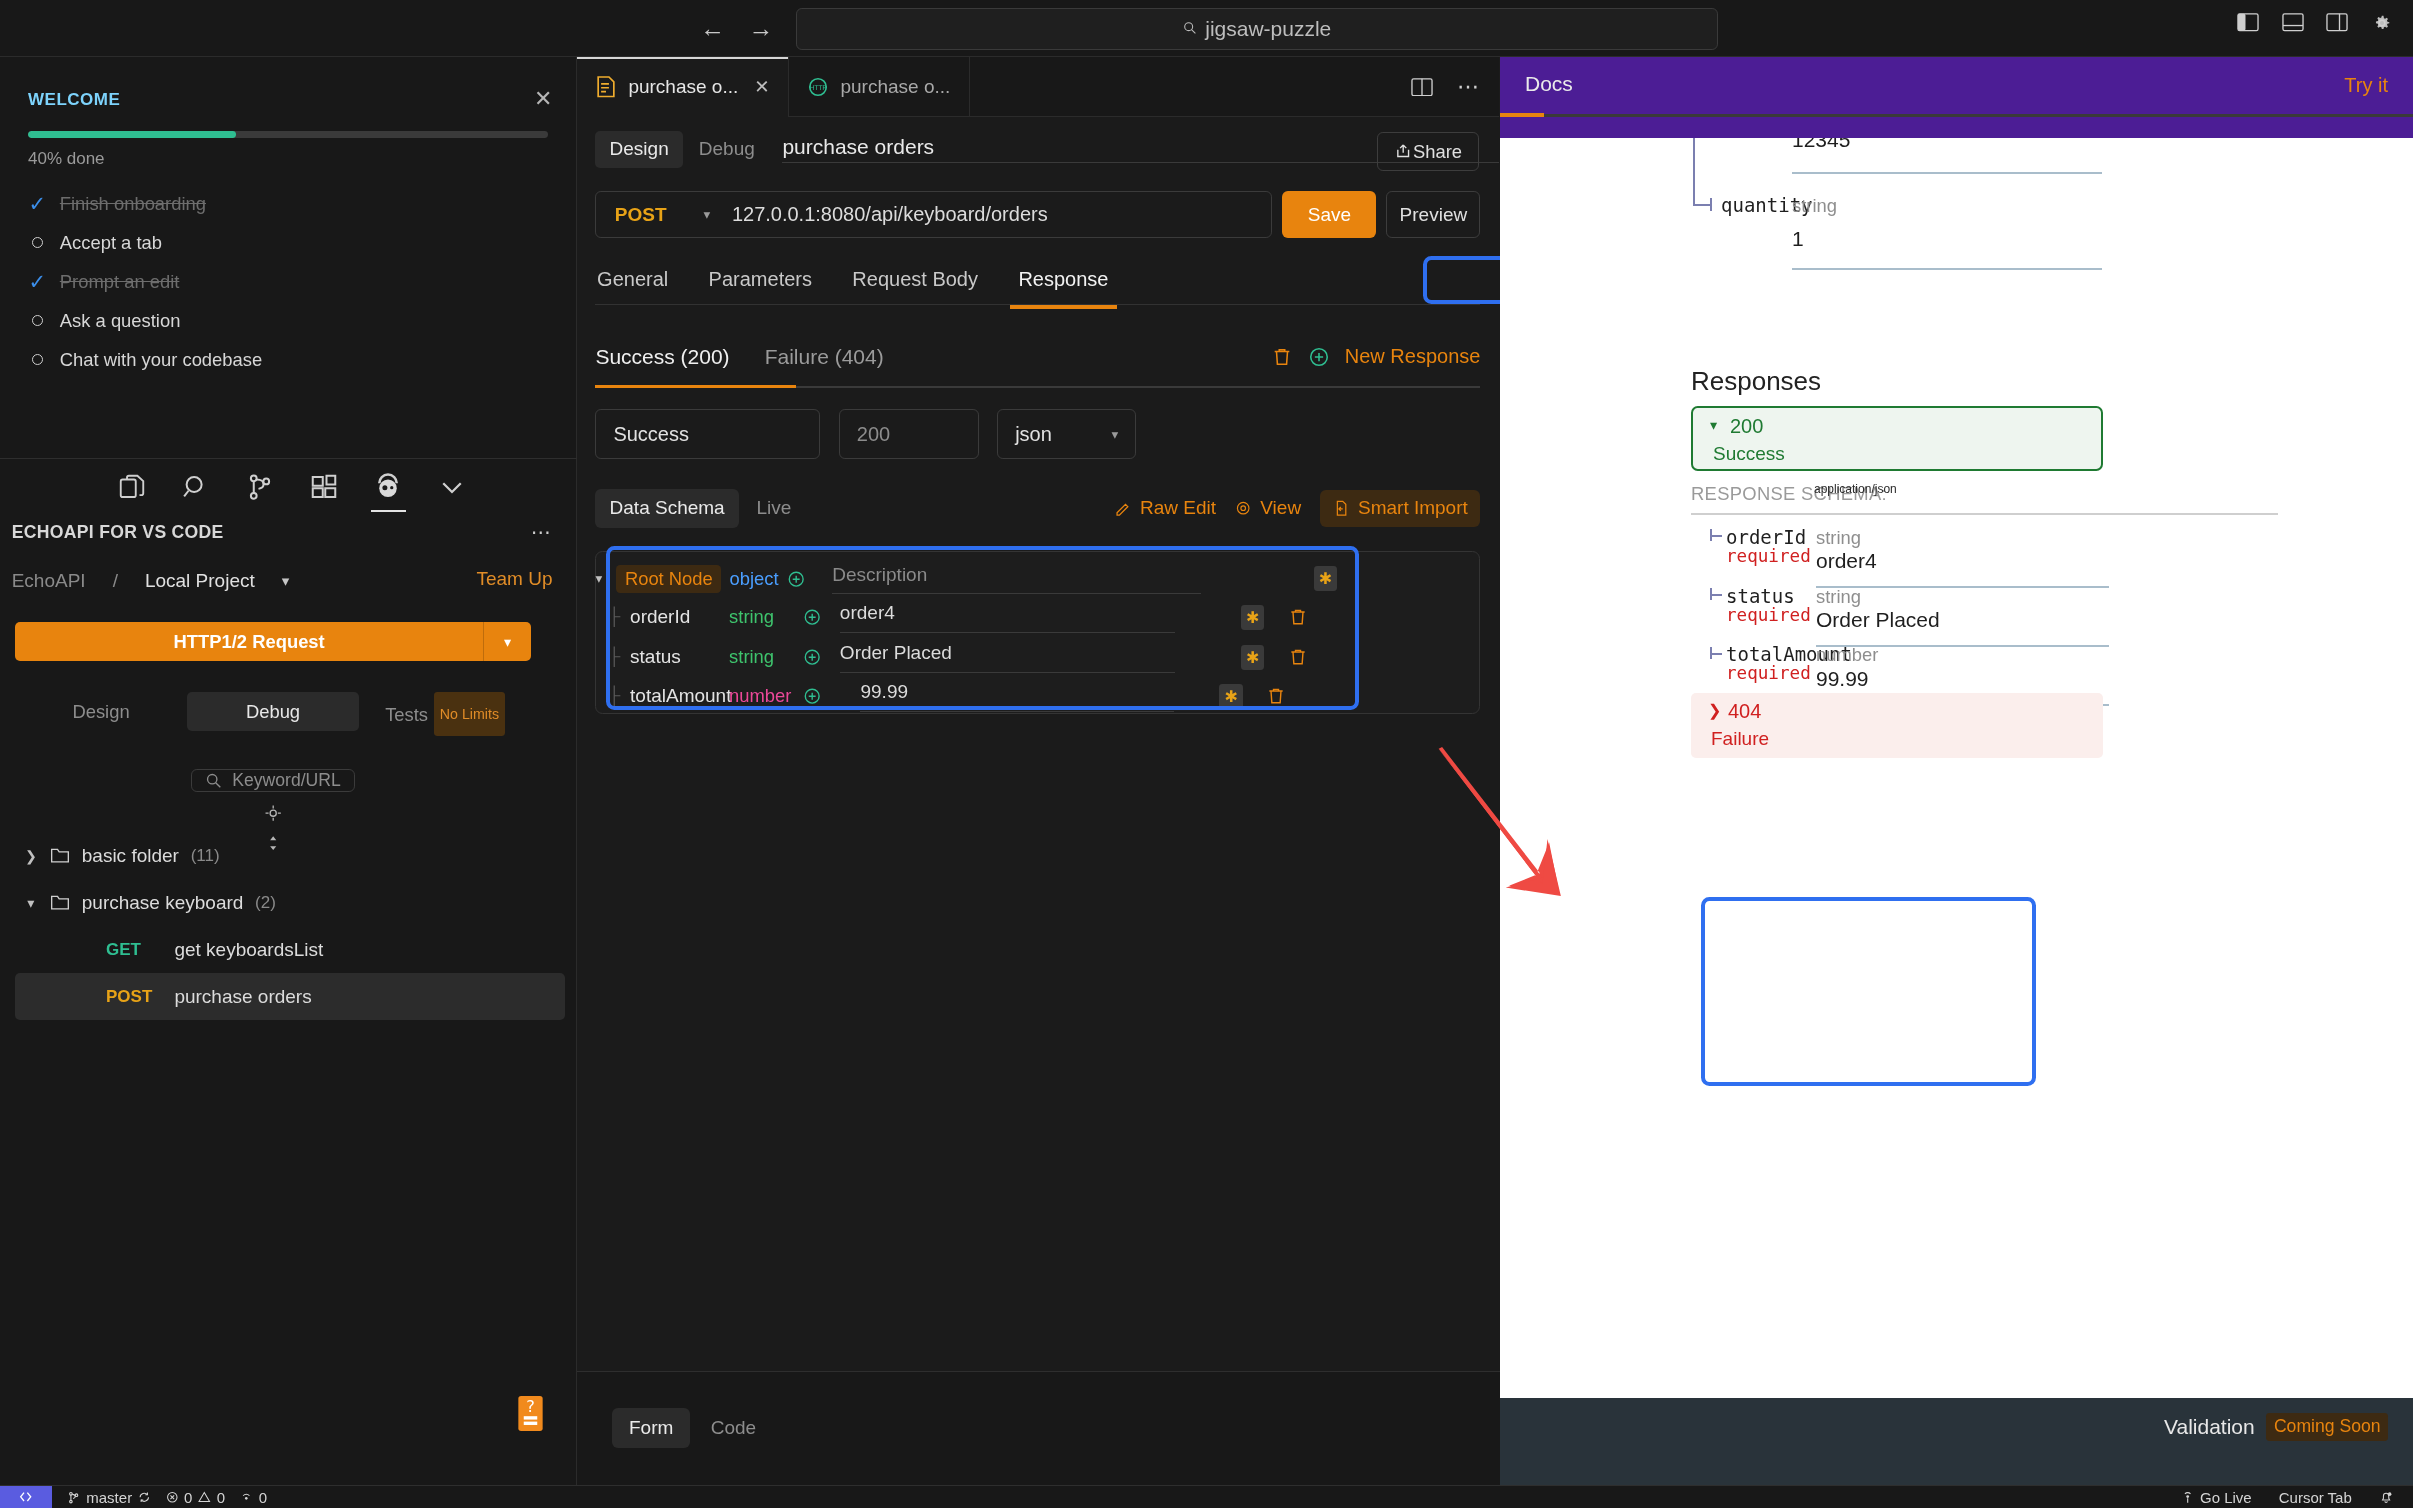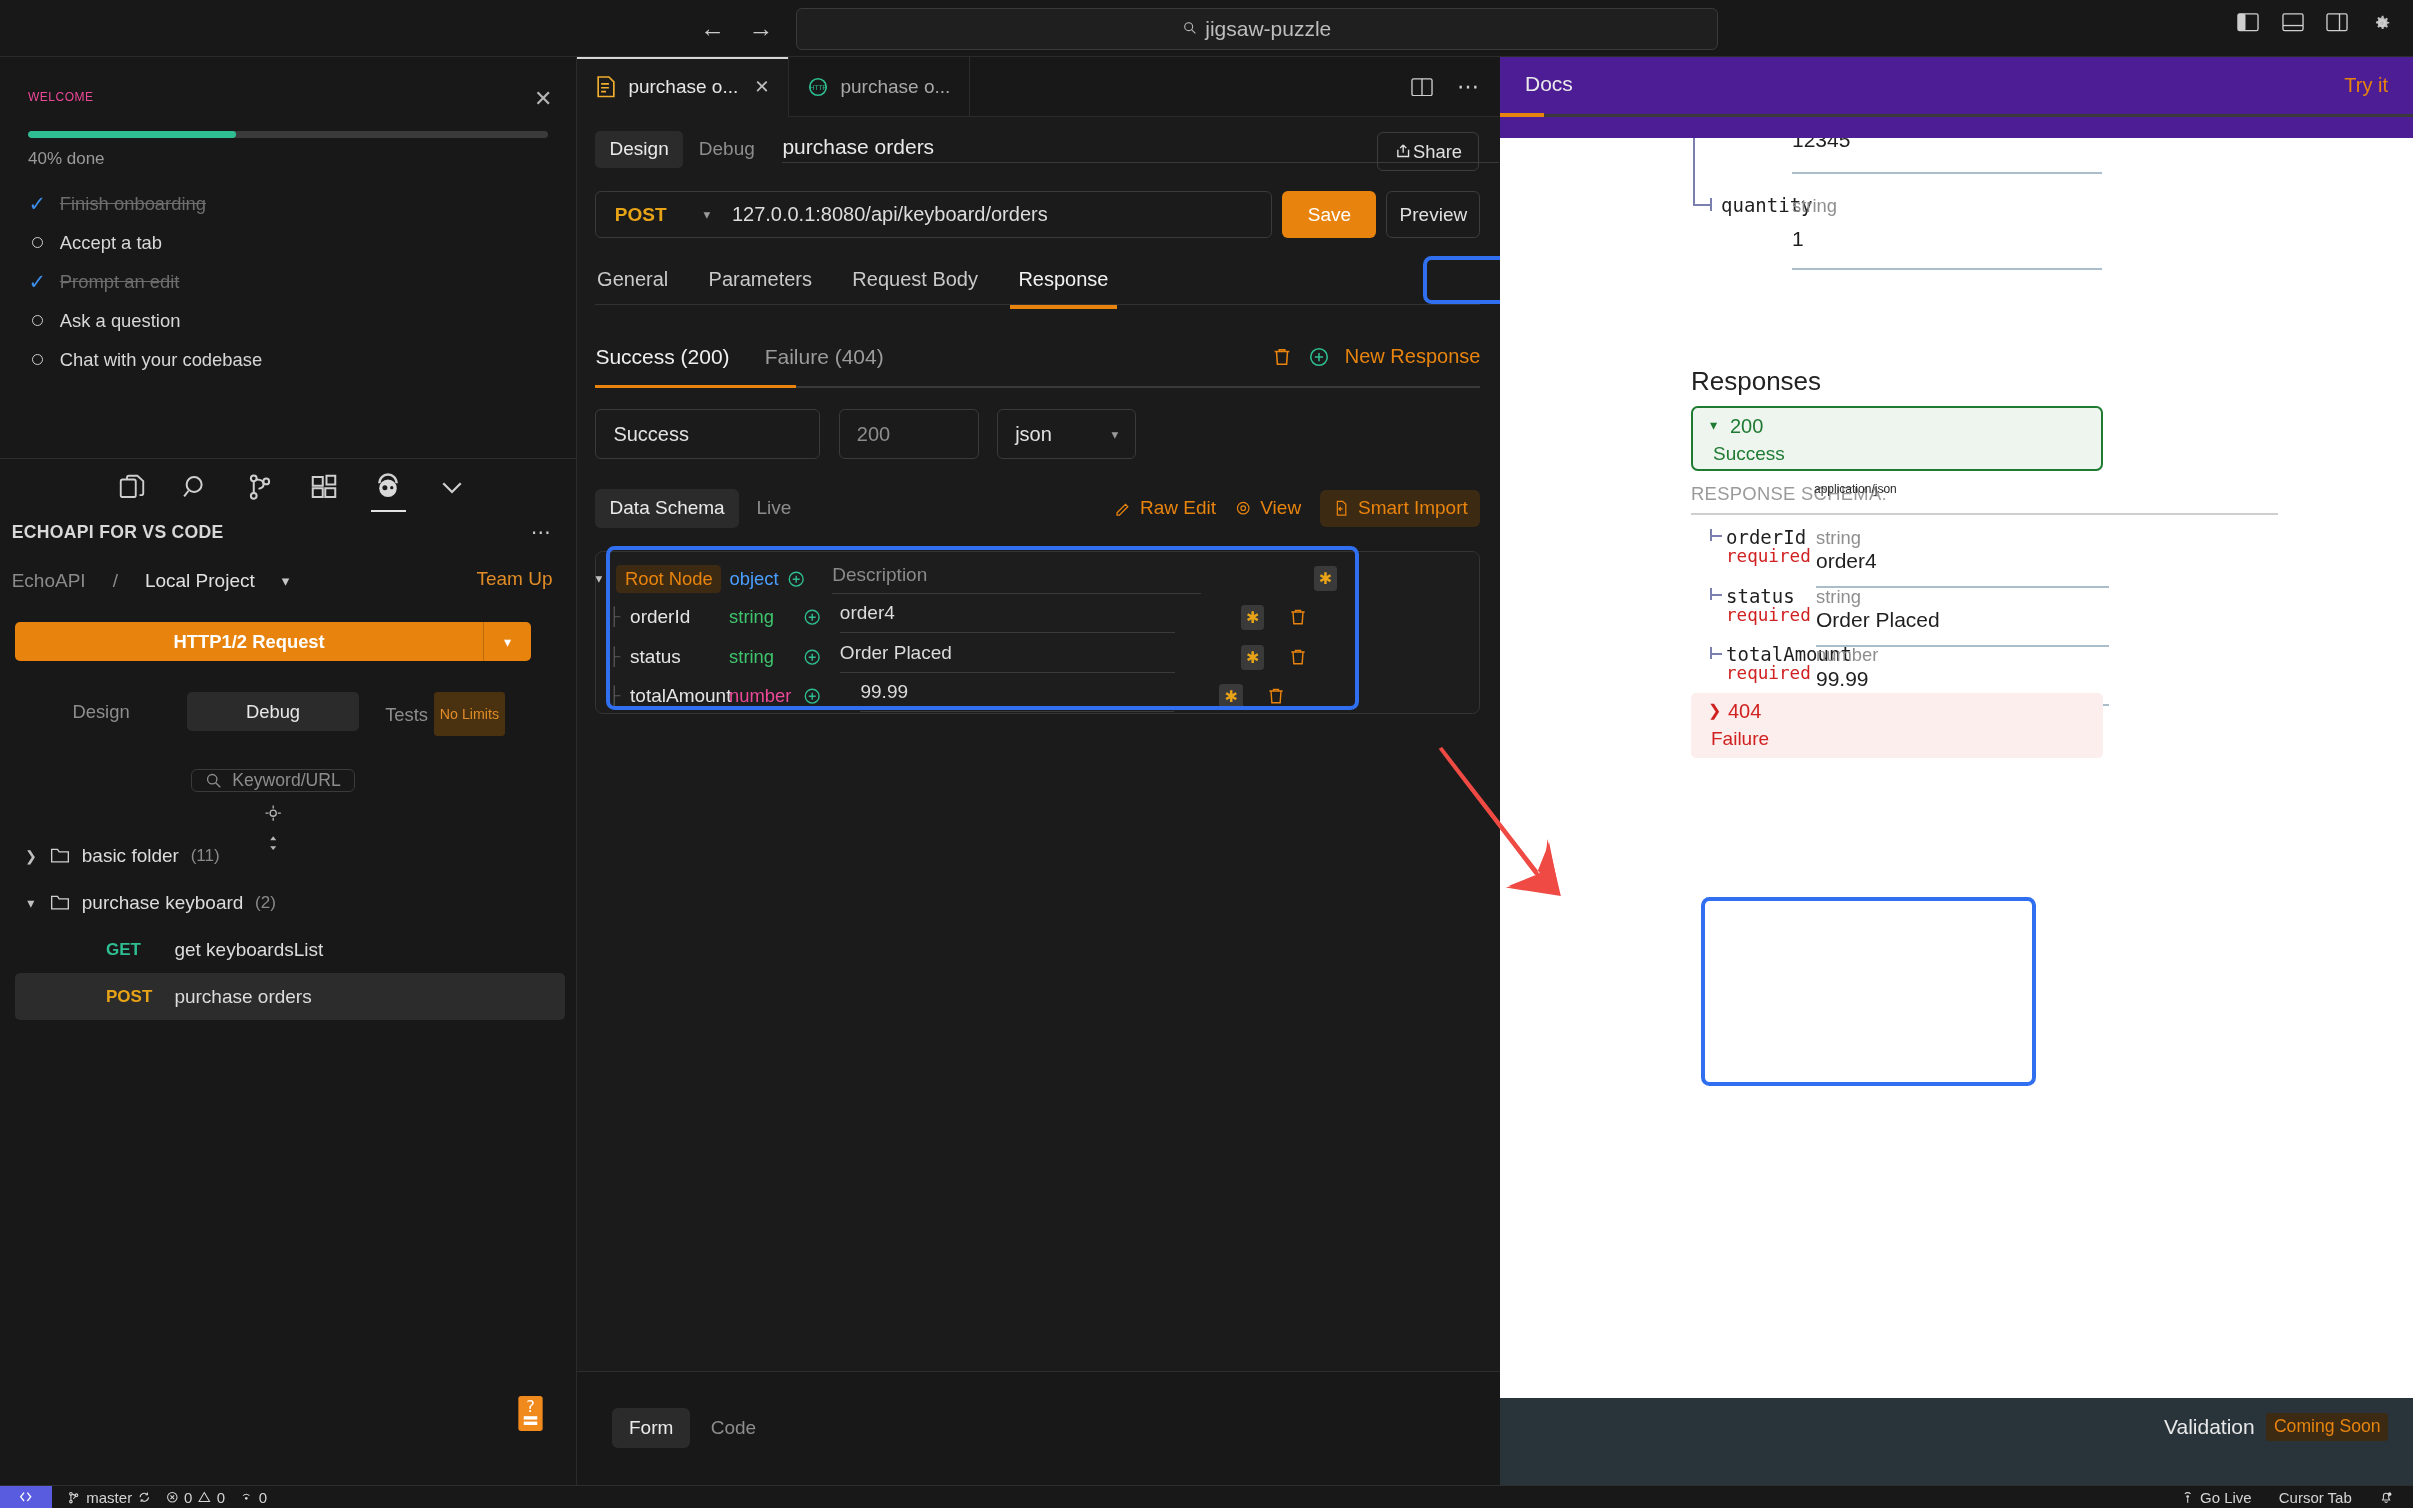--- a/index.html
+++ b/index.html
@@ -28,22 +28,22 @@
   .omnibox .mag { width: 14.2px; height: 14.2px; }
   .omnibox .txt { color: #bdbdbd; font-size: 21px; }
   .win-icons { position: absolute; right: 20px; top: 11.7px; display: flex; gap: 22.6px; align-items: center; }
   .win-icons svg { display: block; }
 
   
   .leftpanel {
     position: absolute; left: 0; top: 57px; width: 577px; height: 1428px;
     background: #181818; border-right: 0.8px solid #2b2b2b;
   }
-  .welcome-head { position: absolute; left: 28px; top: 33px; font-size: 12px;
-    font-weight: normal; color: #ec4899; letter-spacing: 0.5px; }
+  .welcome-head { position: absolute; left: 28px; top: 33px; font-size: 17px;
+    font-weight: bold; color: #7dd3fc; letter-spacing: 0.5px; }
   .welcome-close { position: absolute; right: 23.5px; top: 28.5px; color: #b5b5b5; font-size: 22px; }
   .progress-track { position: absolute; left: 28px; top: 74px; width: 520px; height: 6.7px;
     background: #3a3a3a; border-radius: 3.4px; overflow: hidden; }
   .progress-fill { height: 100%; background: #2fbe91; border-radius: 3.4px; }
   .progress-label { position: absolute; left: 28px; top: 92px; font-size: 17px; color: #9a9a9a; }
   .task-list { position: absolute; left: 28px; top: 127px; width: 520px; }
   .task { display: flex; align-items: center; height: 39px; gap: 13.4px; }
   .task .mark { width: 18.4px; display: flex; justify-content: center; }
   .task .lbl { font-size: 18.4px; color: #d7d7d7; }
   .task.done .lbl { color: #6d6d6d; text-decoration: line-through; }

